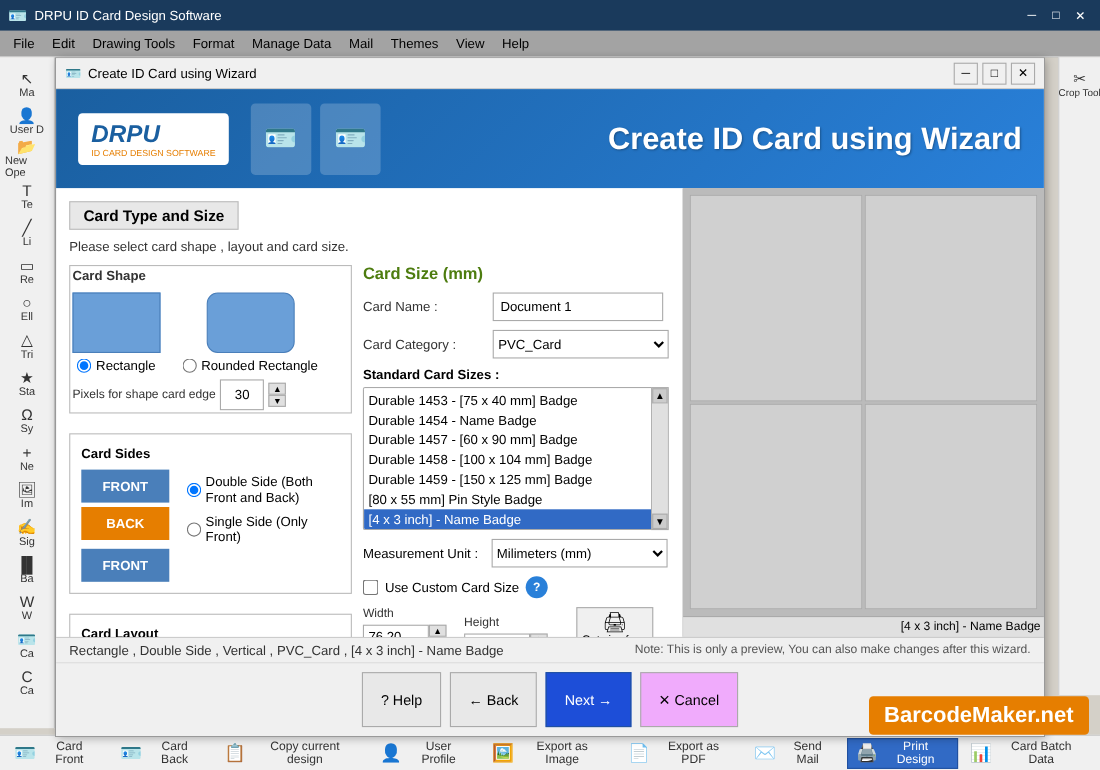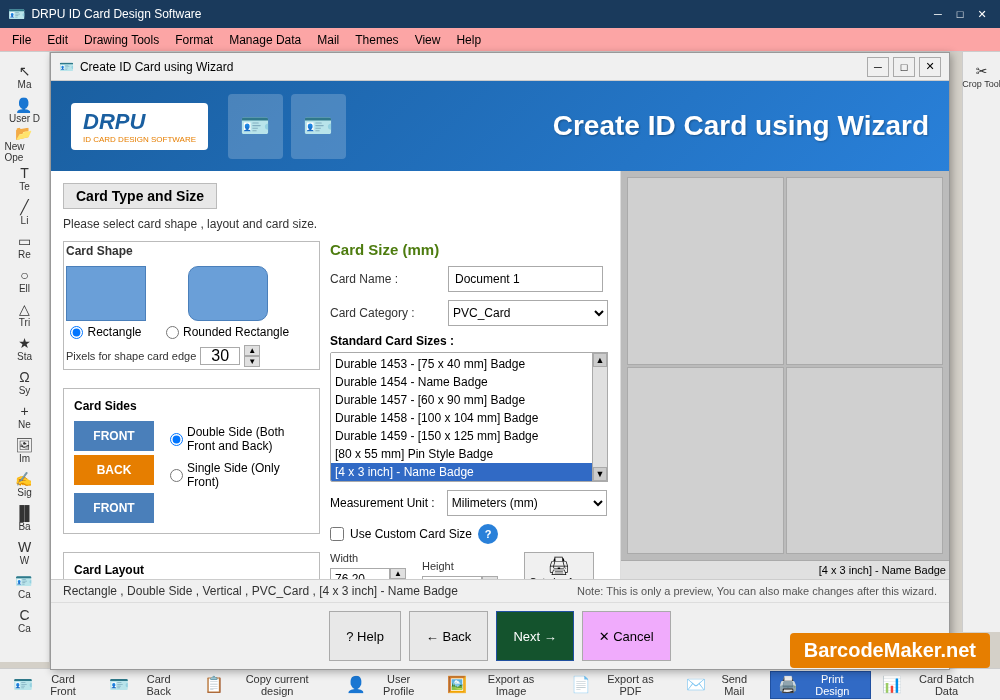--- a/index.html
+++ b/index.html
@@ -6,21 +6,21 @@
     body { font-family: 'Segoe UI', Tahoma, sans-serif; font-size: 13px; background: #d4d0c8; width: 1000px; height: 700px; overflow: hidden; }
 
     
     .title-bar { background: #1a3a5c; color: white; height: 28px; display: flex; align-items: center; padding: 0 8px; font-size: 12px; }
     .title-bar-icon { margin-right: 6px; font-size: 14px; }
     .title-bar-title { flex: 1; }
     .title-bar-controls { display: flex; gap: 2px; }
     .title-bar-btn { width: 20px; height: 20px; background: transparent; border: none; color: white; cursor: pointer; font-size: 11px; display: flex; align-items: center; justify-content: center; }
 
     
-    .menu-bar { background: #fca5a5; height: 24px; display: flex; align-items: center; padding: 0 4px; border-bottom: 1px solid #ccc; }
+    .menu-bar { background: #a3a3a3; height: 24px; display: flex; align-items: center; padding: 0 4px; border-bottom: 1px solid #ccc; }
     .menu-item { padding: 2px 8px; cursor: pointer; font-size: 12px; color: #000; }
 
     
     .wizard-titlebar { background: #f0f0f0; border-bottom: 1px solid #ccc; height: 28px; display: flex; align-items: center; padding: 0 8px; font-size: 12px; }
     .wizard-titlebar-icon { margin-right: 6px; color: #e67e00; }
     .wizard-titlebar-title { flex: 1; }
     .wizard-titlebar-controls { display: flex; gap: 4px; }
     .wizard-titlebar-btn { width: 22px; height: 20px; background: #f0f0f0; border: 1px solid #aaa; cursor: pointer; font-size: 11px; display: flex; align-items: center; justify-content: center; }
 
     
@@ -80,21 +80,21 @@
     .help-circle { display: inline-flex; align-items: center; justify-content: center; width: 20px; height: 20px; background: #2980d9; color: white; border-radius: 50%; font-size: 11px; font-weight: bold; cursor: pointer; }
     .dimensions-row { display: flex; gap: 16px; align-items: flex-start; }
     .dim-group { display: flex; flex-direction: column; gap: 4px; }
     .dim-label { font-size: 11px; color: #333; }
     .dim-input-group { display: flex; align-items: center; }
     .dim-input { width: 60px; height: 22px; border: 1px solid #aaa; padding: 2px 4px; font-size: 12px; }
     .dim-unit { font-size: 10px; color: #666; margin-left: 2px; }
     .get-size-btn { display: flex; flex-direction: column; align-items: center; justify-content: center; width: 70px; height: 50px; border: 1px solid #aaa; background: #f0f0f0; cursor: pointer; font-size: 10px; text-align: center; margin-left: 10px; }
     .printer-icon { font-size: 18px; }
     .btn { height: 50px; padding: 0 16px; border: 1px solid #aaa; cursor: pointer; font-size: 13px; display: flex; align-items: center; gap: 6px; background: #e8e8e8; }
-    .btn-next { background: #14532d; color: white; border-color: #2050a0; }
+    .btn-next { background: #1d4ed8; color: white; border-color: #2050a0; }
     .btn-cancel { background: #f0abfc; }
 
     
     .watermark { position: absolute; bottom: 32px; right: 10px; background: #e67e00; color: white; font-size: 20px; font-weight: bold; padding: 6px 14px; border-radius: 4px; z-index: 20; }
 
     
     .bottom-toolbar { position: absolute; bottom: 0; left: 0; right: 0; height: 32px; background: #f0f0f0; border-top: 1px solid #ccc; display: flex; align-items: center; padding: 0 4px; gap: 2px; }
     .toolbar-btn { height: 28px; padding: 0 8px; border: 1px solid transparent; cursor: pointer; font-size: 11px; display: flex; align-items: center; gap: 4px; background: transparent; color: #333; }
     .toolbar-btn.active { background: #316ac5; color: white; border-color: #2050a0; }
     .toolbar-icon { font-size: 16px; }
@@ -270,21 +270,21 @@
               <div class="shape-option">
                 <div class="shape-rect-rounded"></div>
                 <label class="radio-label">
                   <input type="radio" name="shape" style="">
                   <span>Rounded Rectangle</span>
                 </label>
               </div>
             </div>
             <div class="pixel-edge">
               <span>Pixels for shape card edge</span>
-              <input type="text" class="" value="30" style="width: 40px; height: 18px; border: 1px solid rgb(170, 170, 170); text-align: center; font-size: 16px;">
+              <input type="text" class="" value="30" style="width: 40px; height: 28px; border: 1px solid rgb(170, 170, 170); text-align: center; font-size: 12px;">
               <div class="spinner-btns">
                 <button class="spinner-btn">▲</button>
                 <button class="spinner-btn">▼</button>
               </div>
             </div>
           </div>
 
           <div class="sides-section">
             <div class="sides-section-title">Card Sides</div>
             <div class="sides-content">

